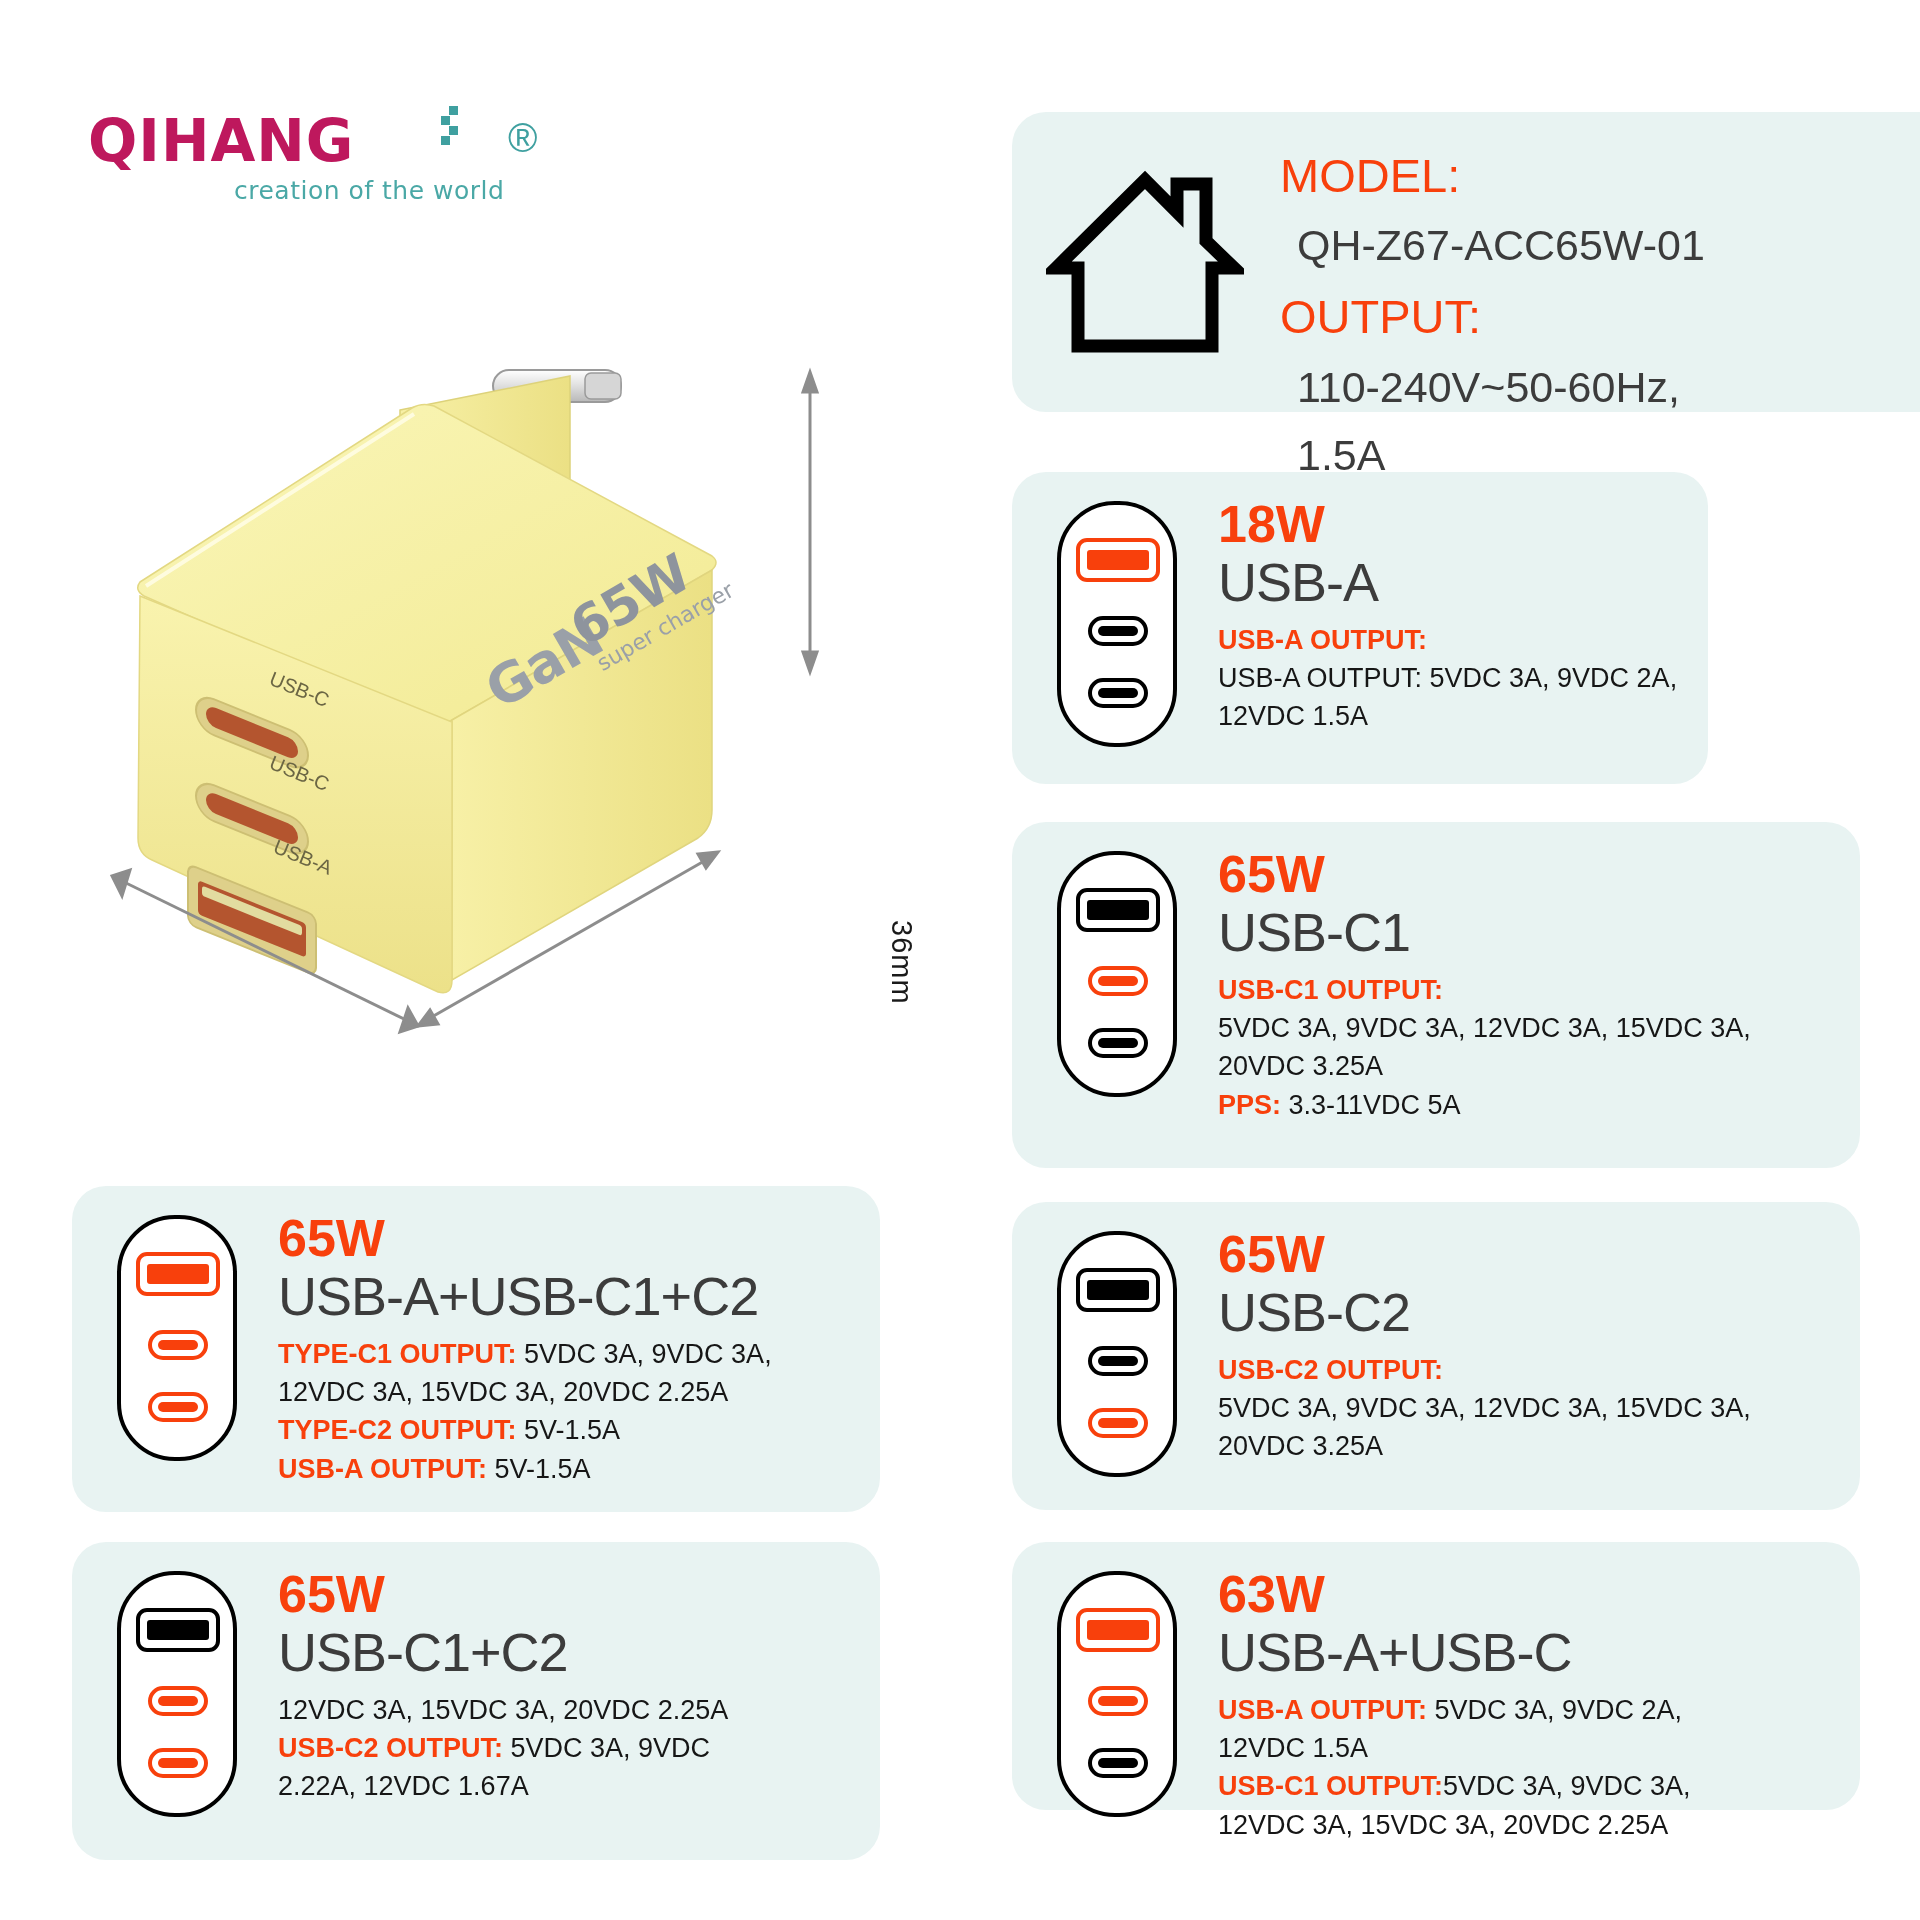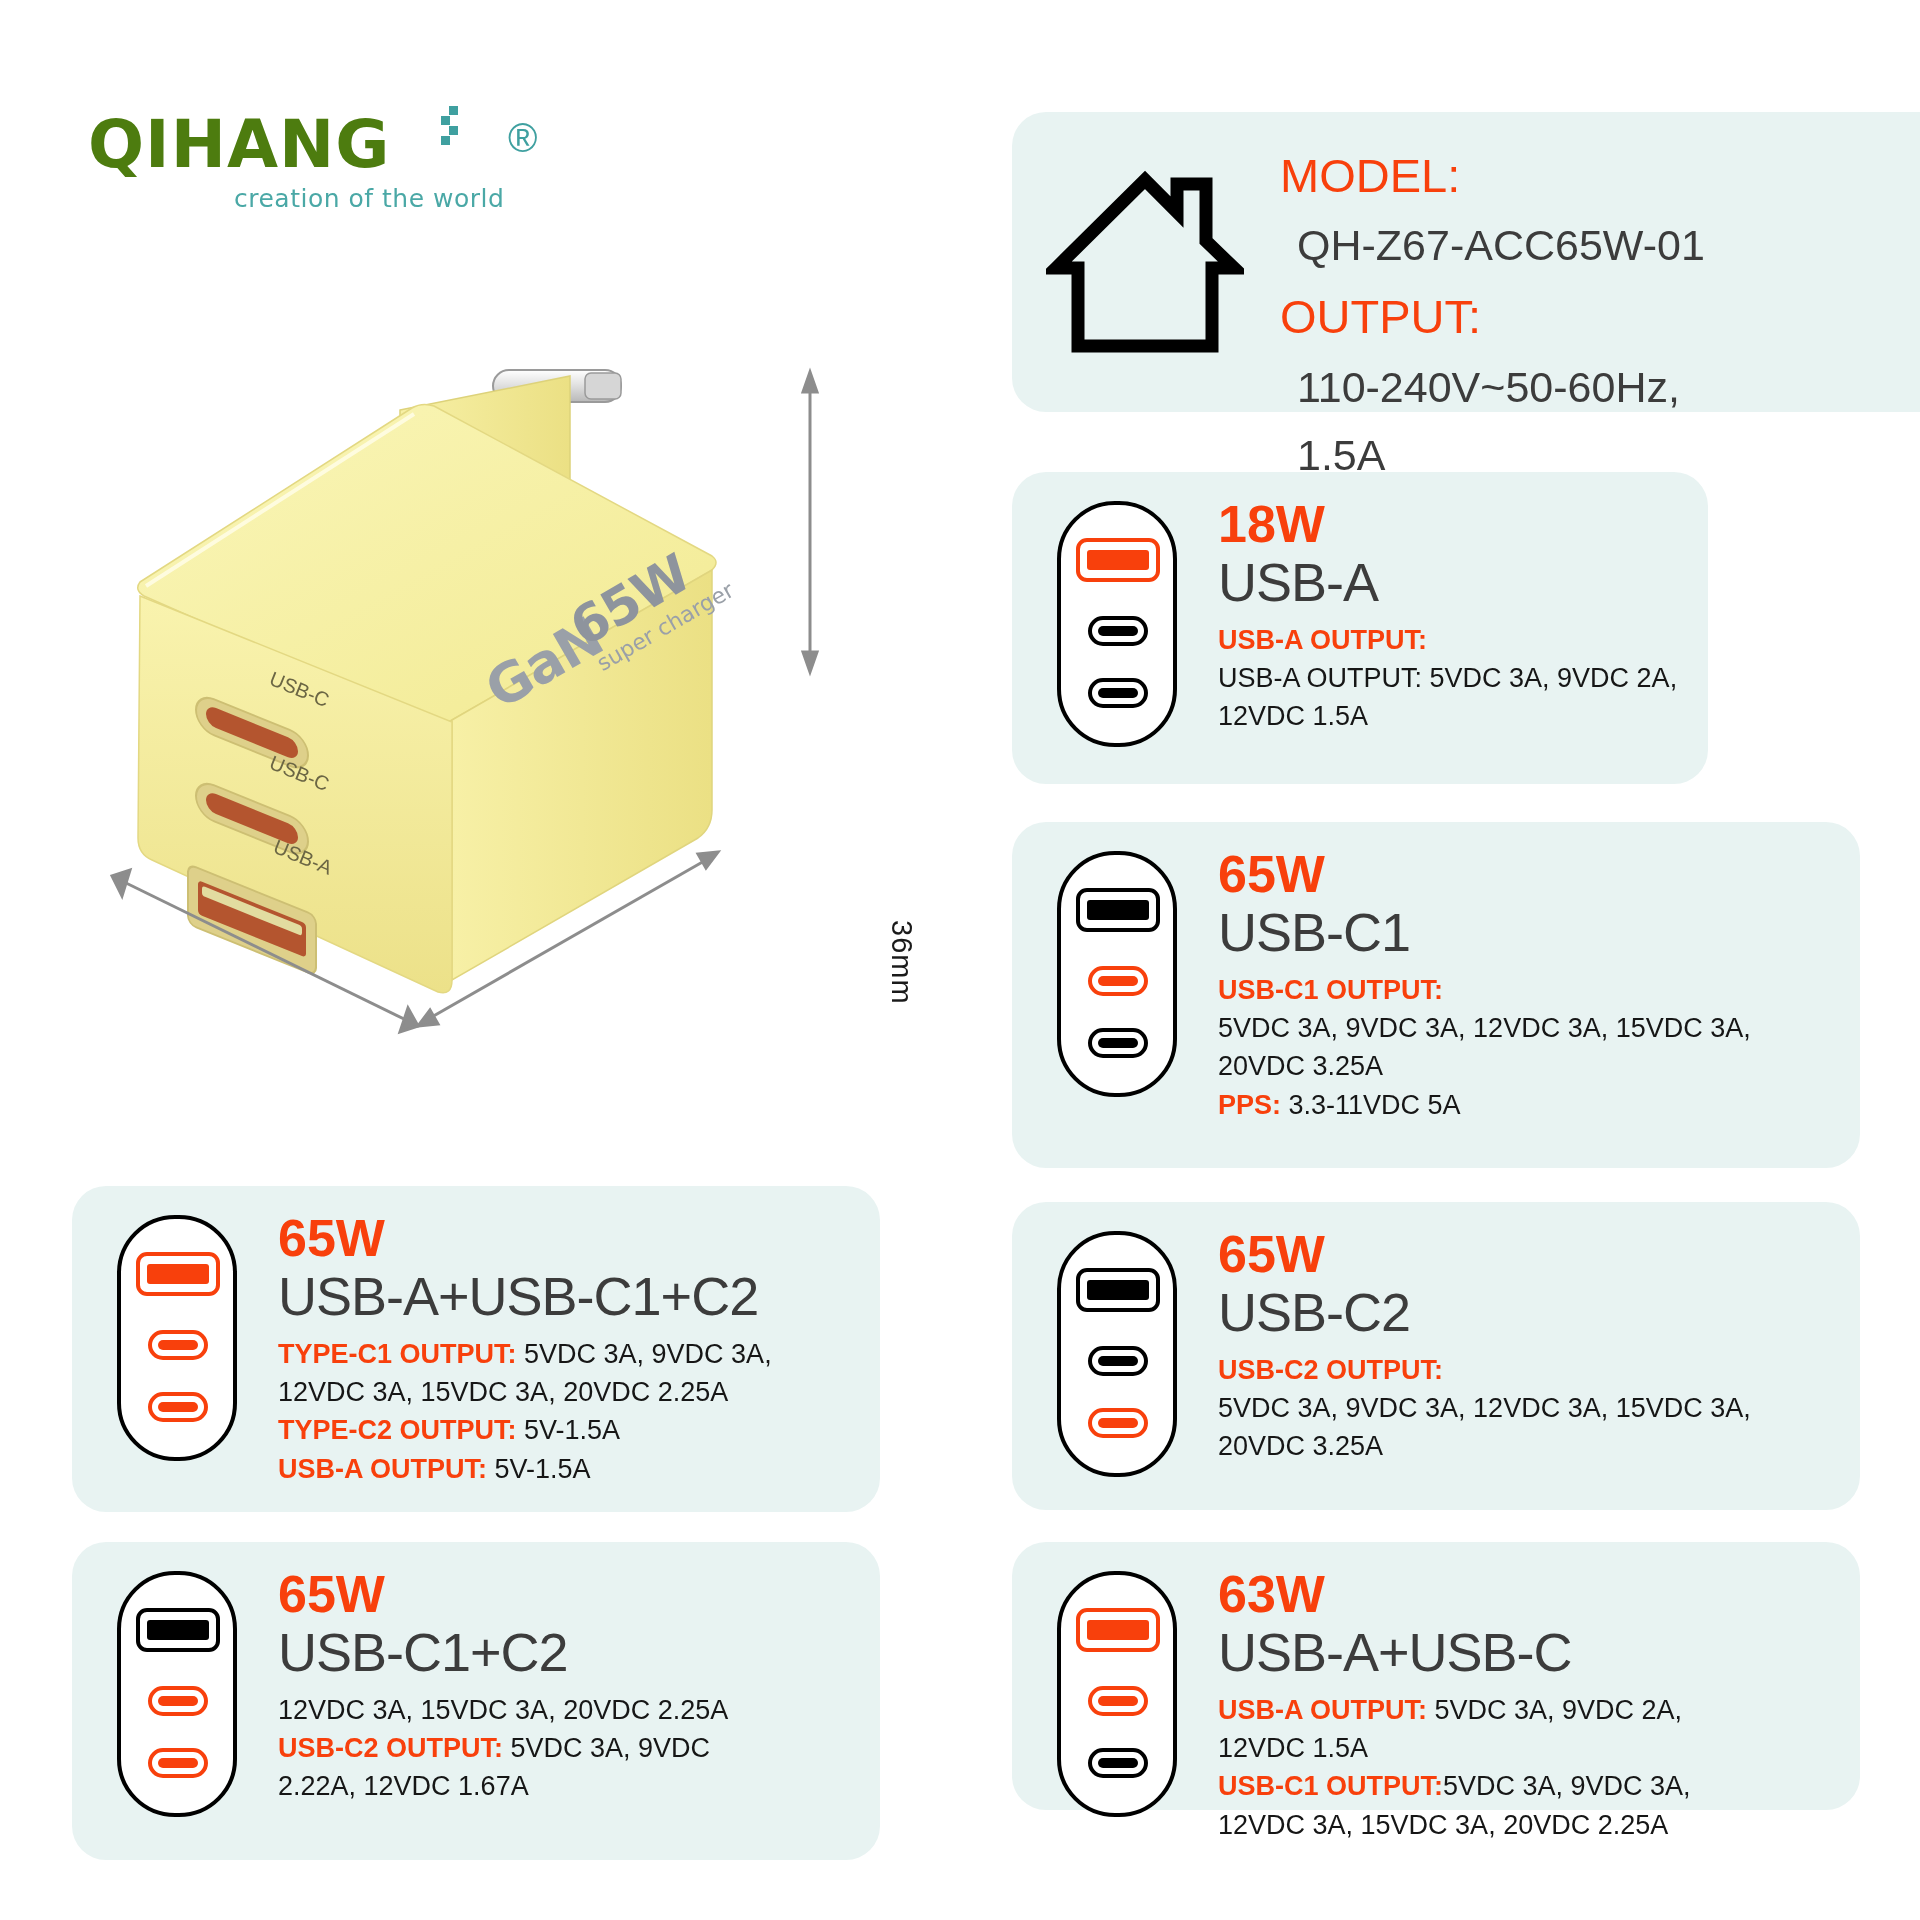--- a/index.html
+++ b/index.html
@@ -9,22 +9,22 @@
     font-family:"Liberation Sans", sans-serif;
     position:relative;
     overflow:hidden;
     color:#2b2b2b;
   }
   .page{position:relative;width:1920px;height:1920px;}
 
   
   .logo-block{position:absolute;left:88px;top:112px;width:520px;height:140px;}
   .logo-word{
-    font-size:66px;font-weight:700;letter-spacing:1px;
-    color:#4d7c0f;line-height:1;position:relative;display:inline-block;
+    font-size:58px;font-weight:700;letter-spacing:1px;
+    color:#be185d;line-height:1;position:relative;display:inline-block;
     font-family:"DejaVu Sans", sans-serif;
   }
   .logo-reg{
     position:absolute;left:420px;top:6px;
     font-size:40px;color:#3fa0a0;font-weight:400;line-height:1;
   }
   .logo-dots{position:absolute;left:345px;top:-6px;width:26px;height:40px;}
   .logo-dots i{position:absolute;display:block;background:#3fa0a0;width:9px;height:9px;}
   .logo-dots i:nth-child(1){left:16px;top:0px;}
   .logo-dots i:nth-child(2){left:8px;top:10px;}

